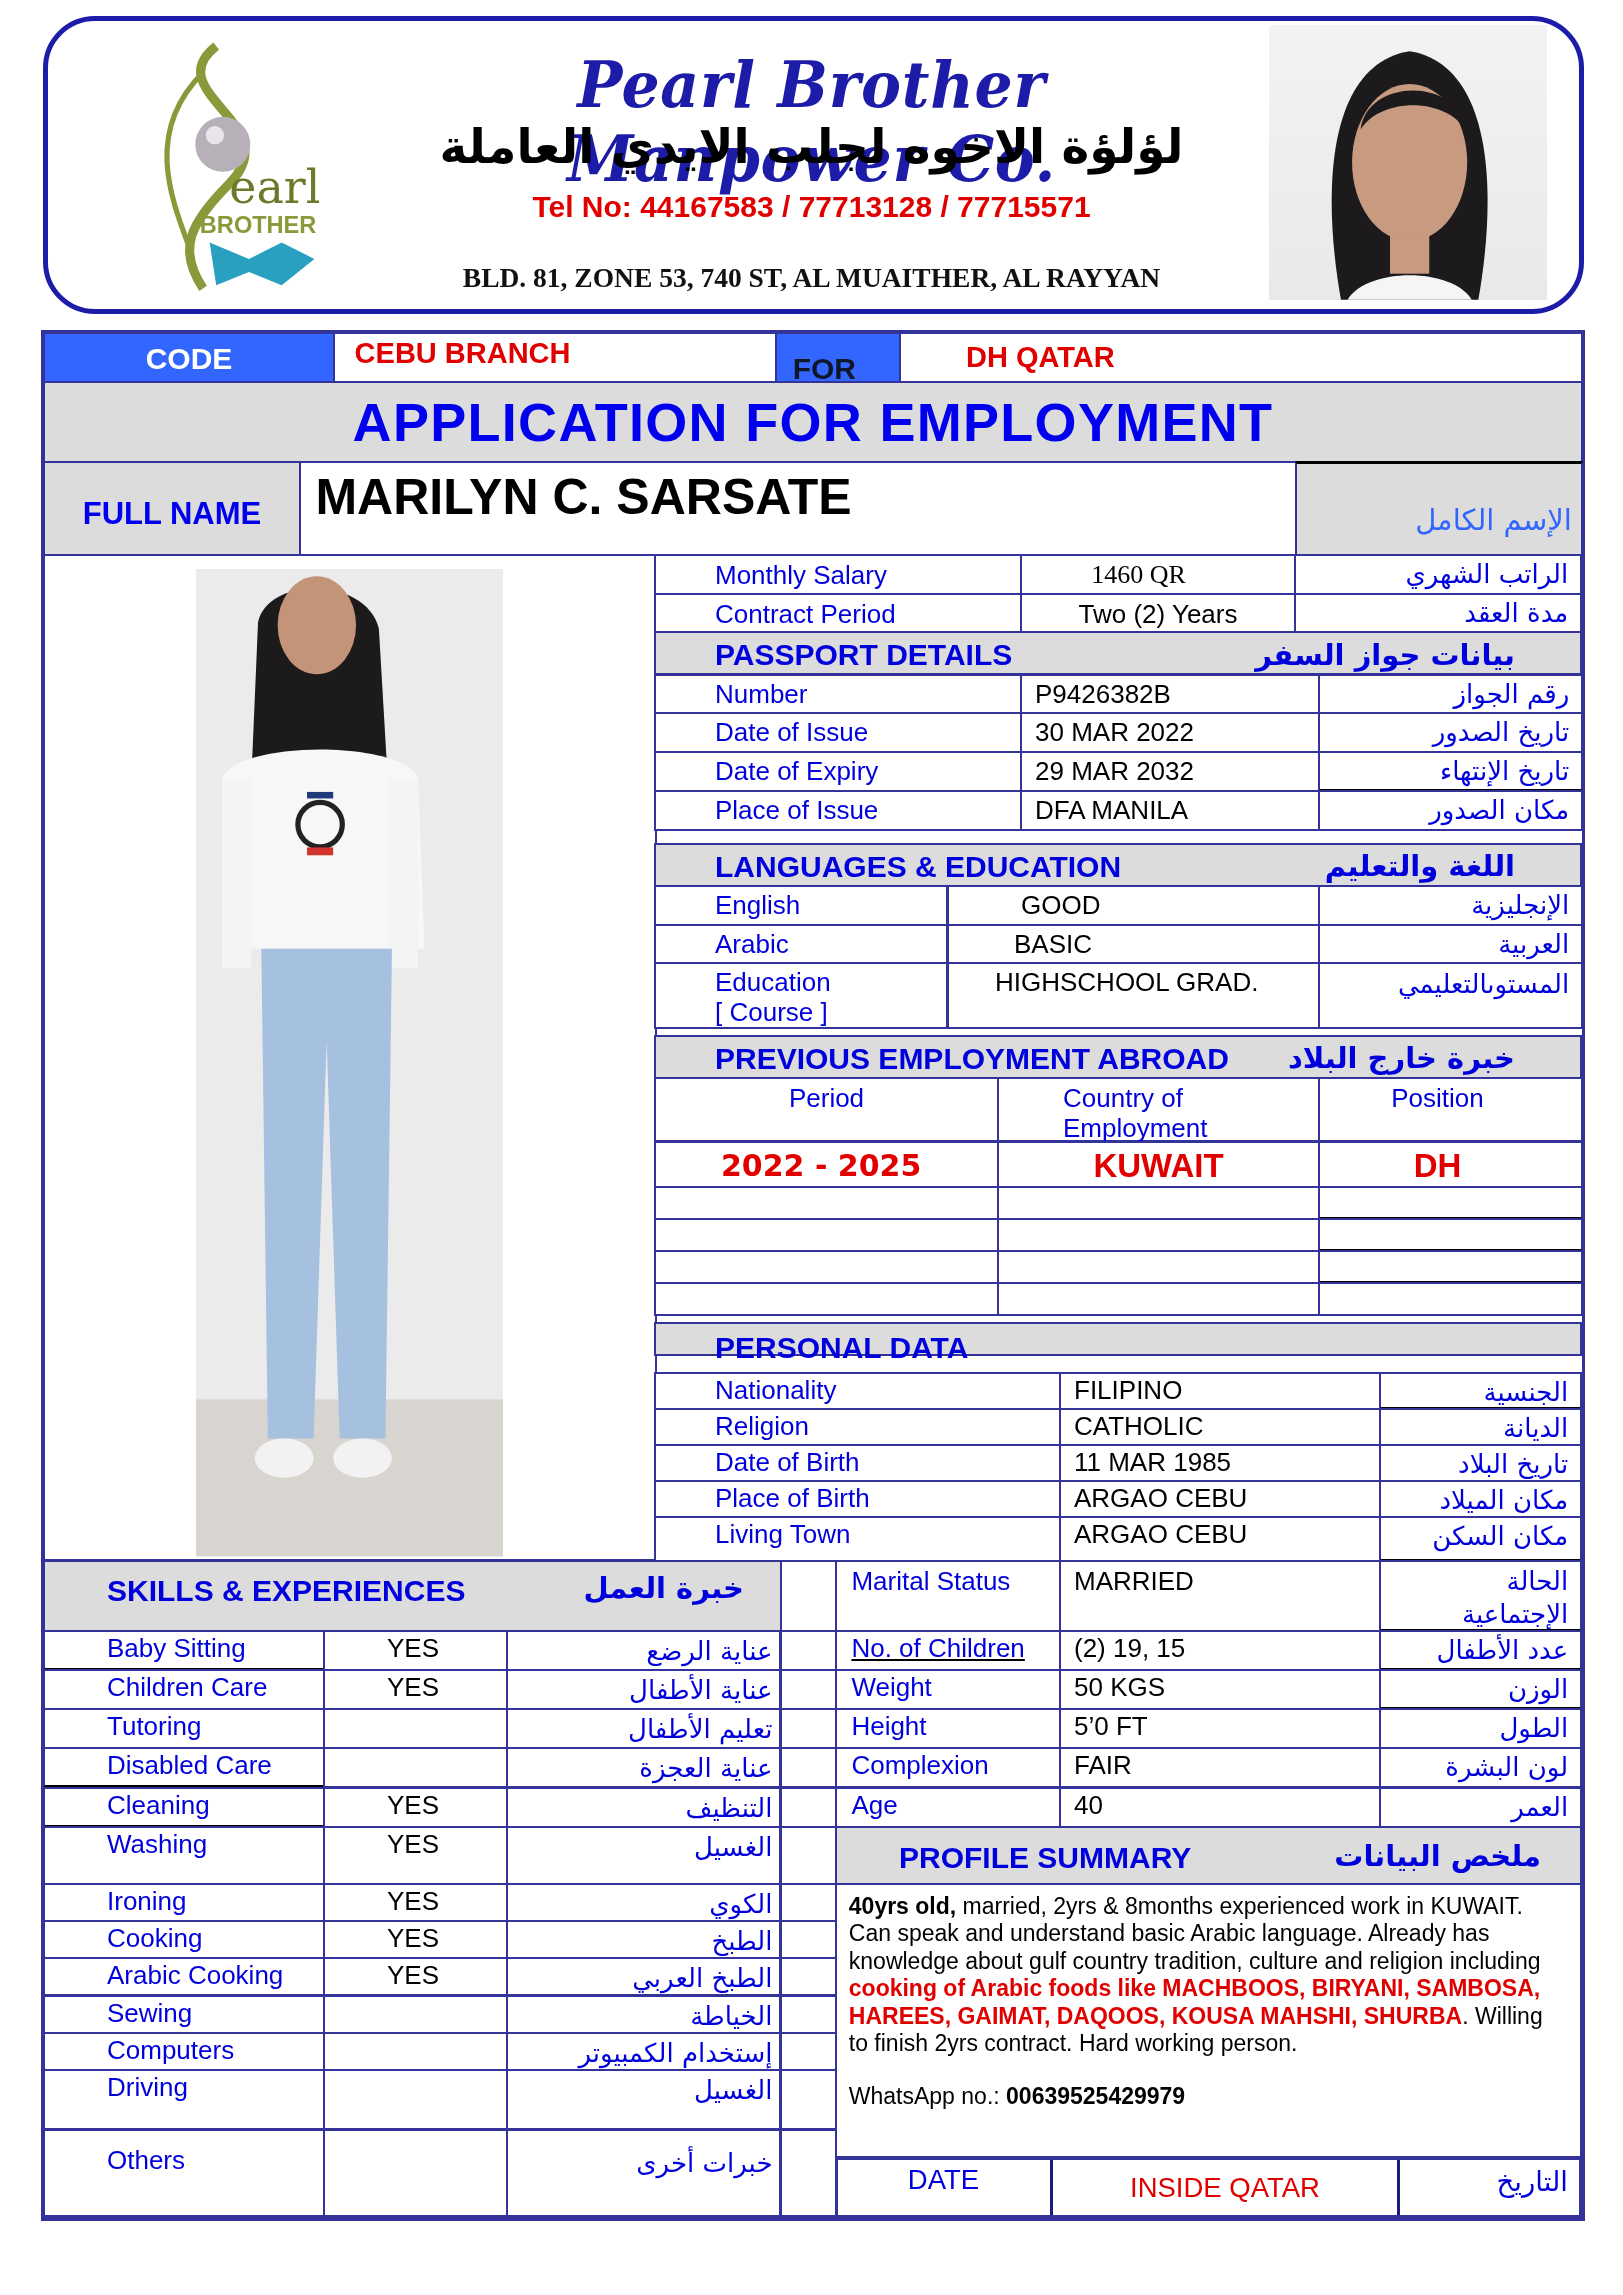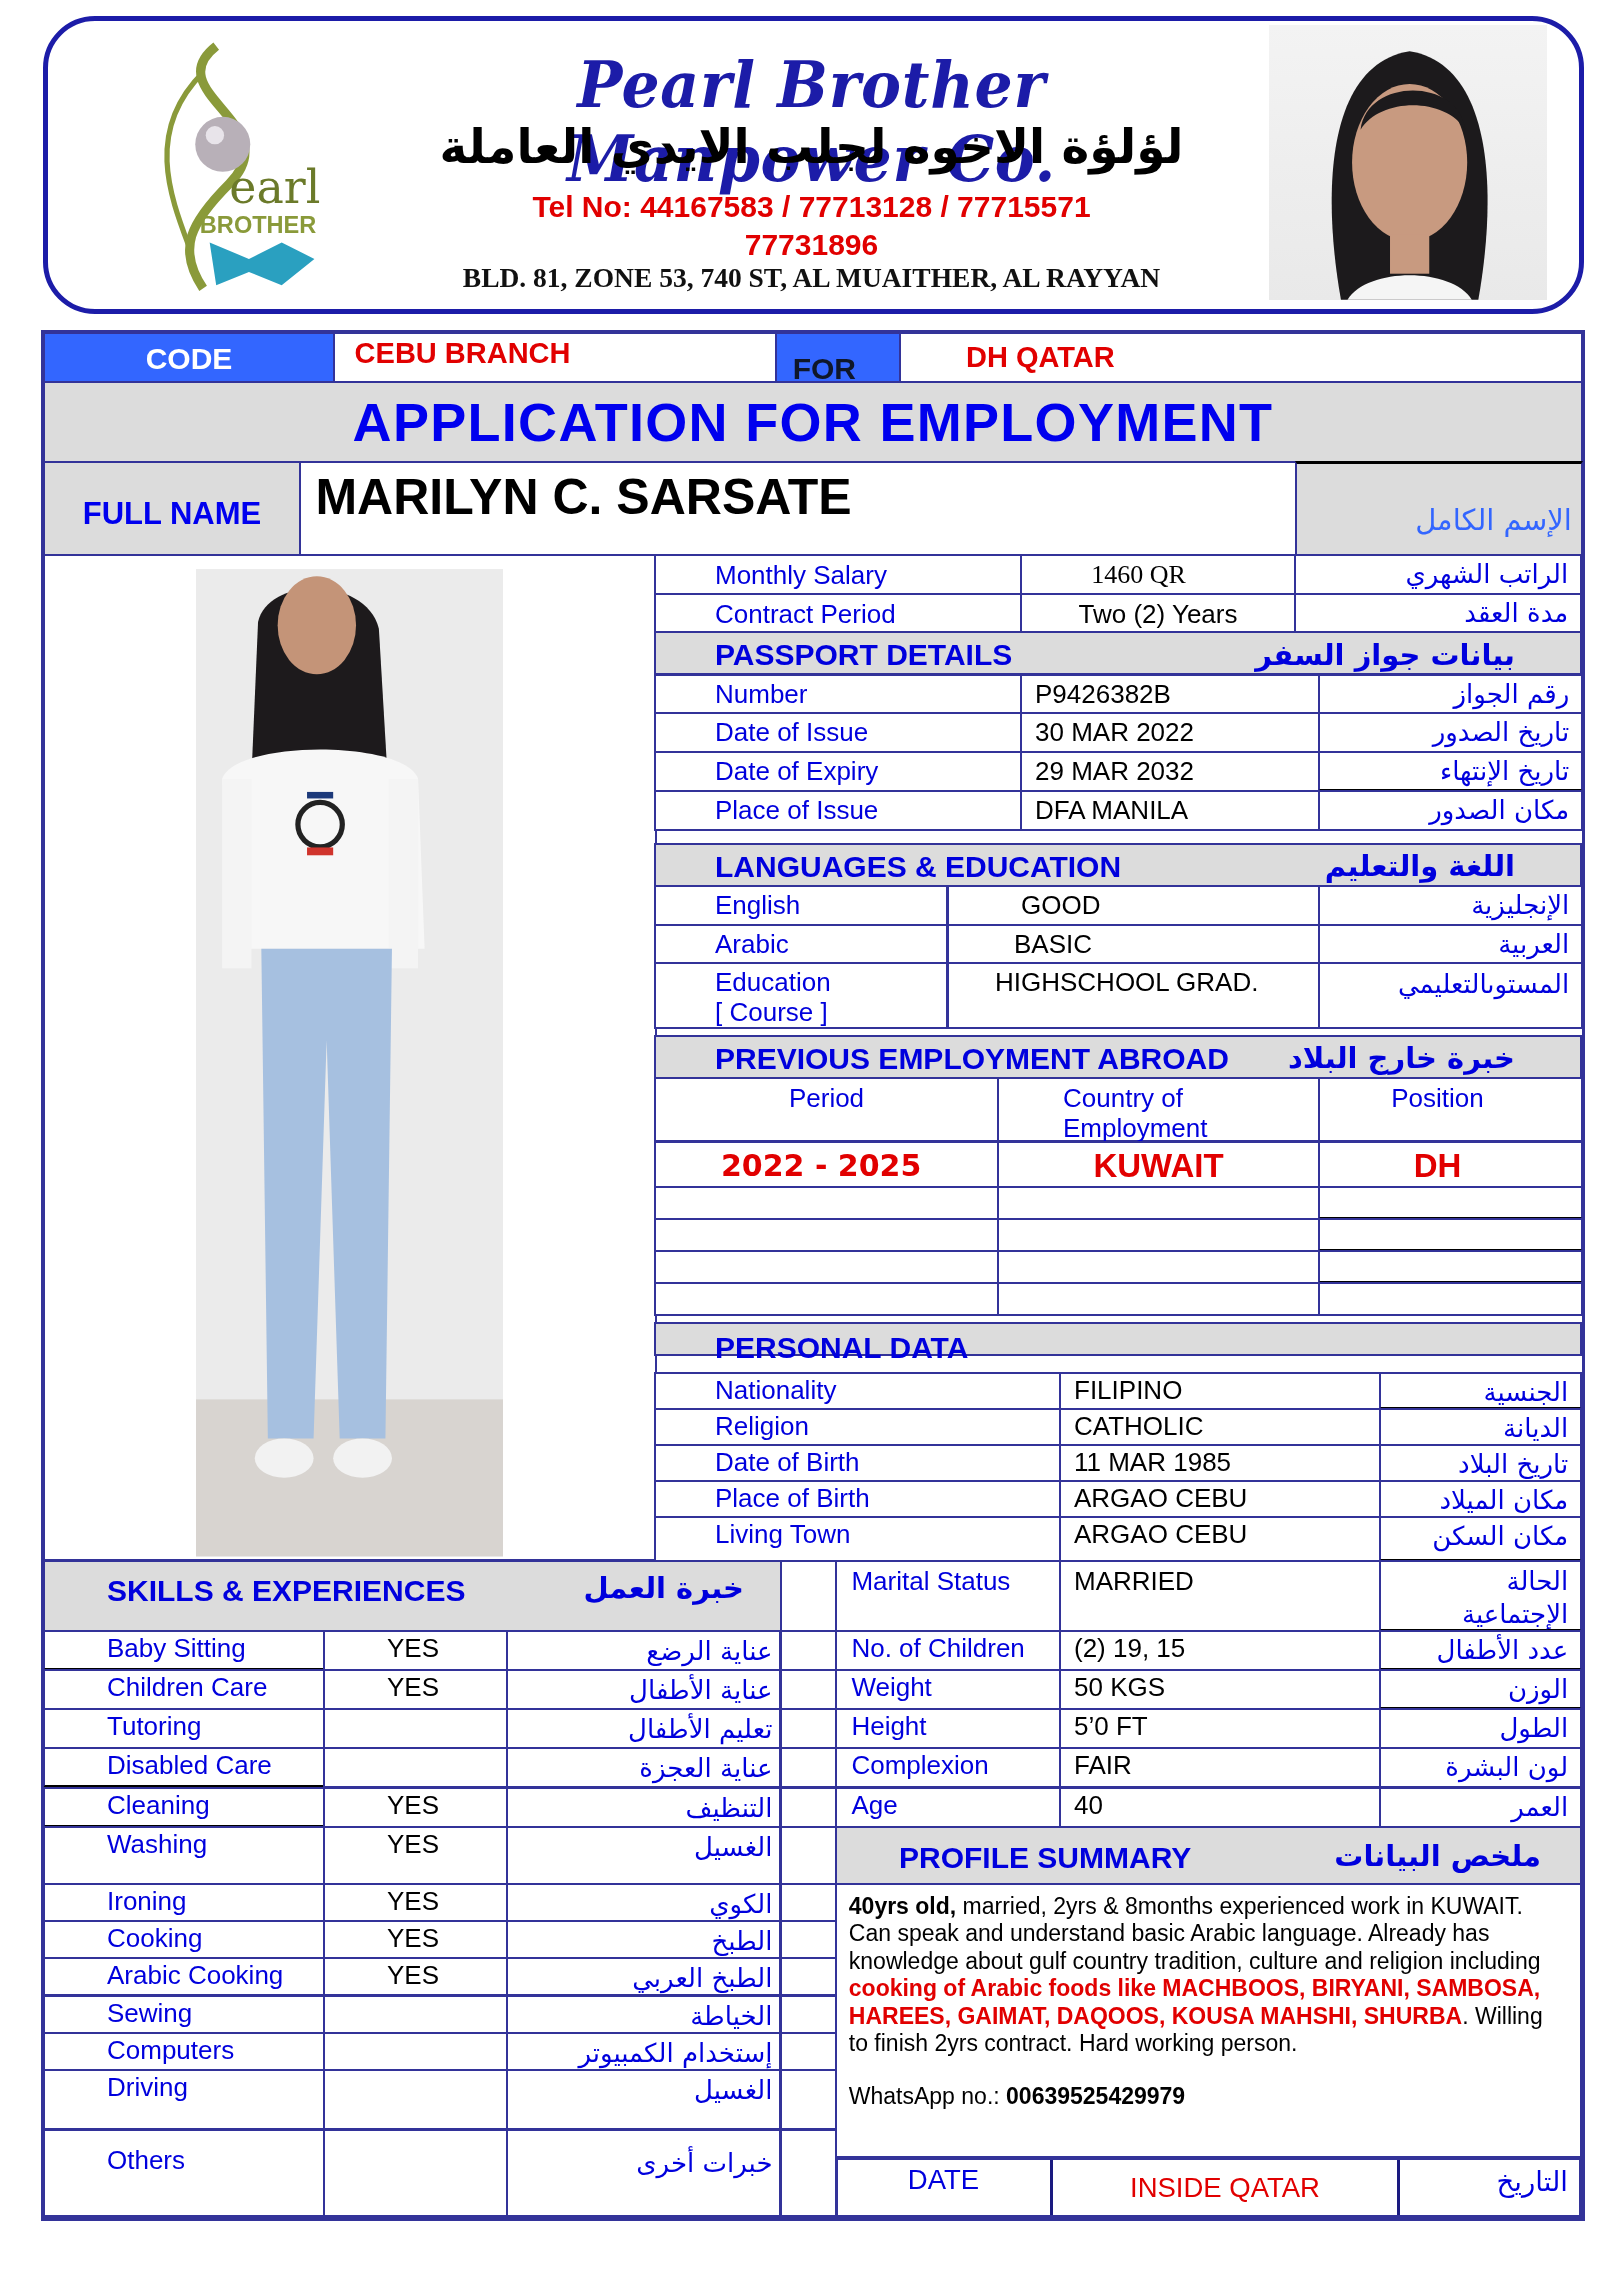--- a/index.html
+++ b/index.html
@@ -49,21 +49,20 @@
     <text x="170" y="260" font-family="DejaVu Serif, serif" font-size="70" fill="#6b7a2a">earl</text>
     <text x="125" y="305" font-family="Liberation Sans, sans-serif" font-weight="bold" font-size="36" fill="#8a9a3a">BROTHER</text>
     <path d="M140 320 L200 345 L250 320 L300 345 L250 385 L200 365 L150 385 Z" fill="#2aa0c0"></path>
   </svg>
 </div>
 
 <div class="abs company">Pearl Brother Manpower Co.</div>
 <div class="abs company-ar">لؤلؤة الاخوه لجلب الايدي العاملة</div>
 <div class="abs tel">
   <div>Tel No: 44167583 / 77713128 / 77715571</div>
-  <div>77731896</div>
 </div>
 <div class="abs addr">BLD. 81, ZONE 53, 740 ST, AL MUAITHER, AL RAYYAN</div>
 
 <div class="abs headshot">
   <svg width="278" height="275" viewBox="0 0 425 420">
     <path d="M110 420 C 80 250, 90 60, 215 40 C 340 60, 350 250, 320 420 Z" fill="#1c1a1c"></path>
     <ellipse cx="215" cy="210" rx="88" ry="120" fill="#c89a80"></ellipse>
     <path d="M140 160 C 150 80, 290 80, 300 160 C 270 110, 170 110, 140 160 Z" fill="#1c1a1c"></path>
     <rect x="185" y="320" width="60" height="60" fill="#c89a80"></rect>
     <path d="M120 420 C 150 370, 280 370, 310 420 Z" fill="#f5f5f5"></path>
@@ -498,21 +497,21 @@
 <div class="cell" style="left:1059px;top:1560px;width:322px;height:72px;">
     <div class="t-val padv" style="padding-top:3.9px;">MARRIED</div>
   </div>
 <div class="cell" style="left:1379px;top:1560px;width:203px;height:72px;border-bottom:3.3px solid #000;">
   <div class="t-ar pad-ar" style="padding-top:2.6px;line-height:33px;">
     <div>الحالة</div>
     <div>الإجتماعية</div>
   </div>
 </div>
 
-<div class="cell" style="left:835px;top:1630px;width:226px;height:53px;">
+<div class="cell" style="left:835px;top:1630px;width:226px;height:53px;text-decoration:underline;">
     <div class="t-lbl" style="padding-left:14.4px;padding-top:1.3px;">No. of Children</div>
   </div>
 <div class="cell" style="left:1059px;top:1630px;width:322px;height:41px;">
     <div class="t-val padv" style="padding-top:1.3px;">(2) 19, 15</div>
   </div>
 <div class="cell" style="left:1379px;top:1630px;width:203px;height:41px;border-bottom:3.3px solid #000;">
     <div class="t-ar pad-ar" style="padding-top:2.6px;">عدد الأطفال</div>
   </div>
 
 <div class="cell" style="left:835px;top:1669px;width:226px;height:41px;">

